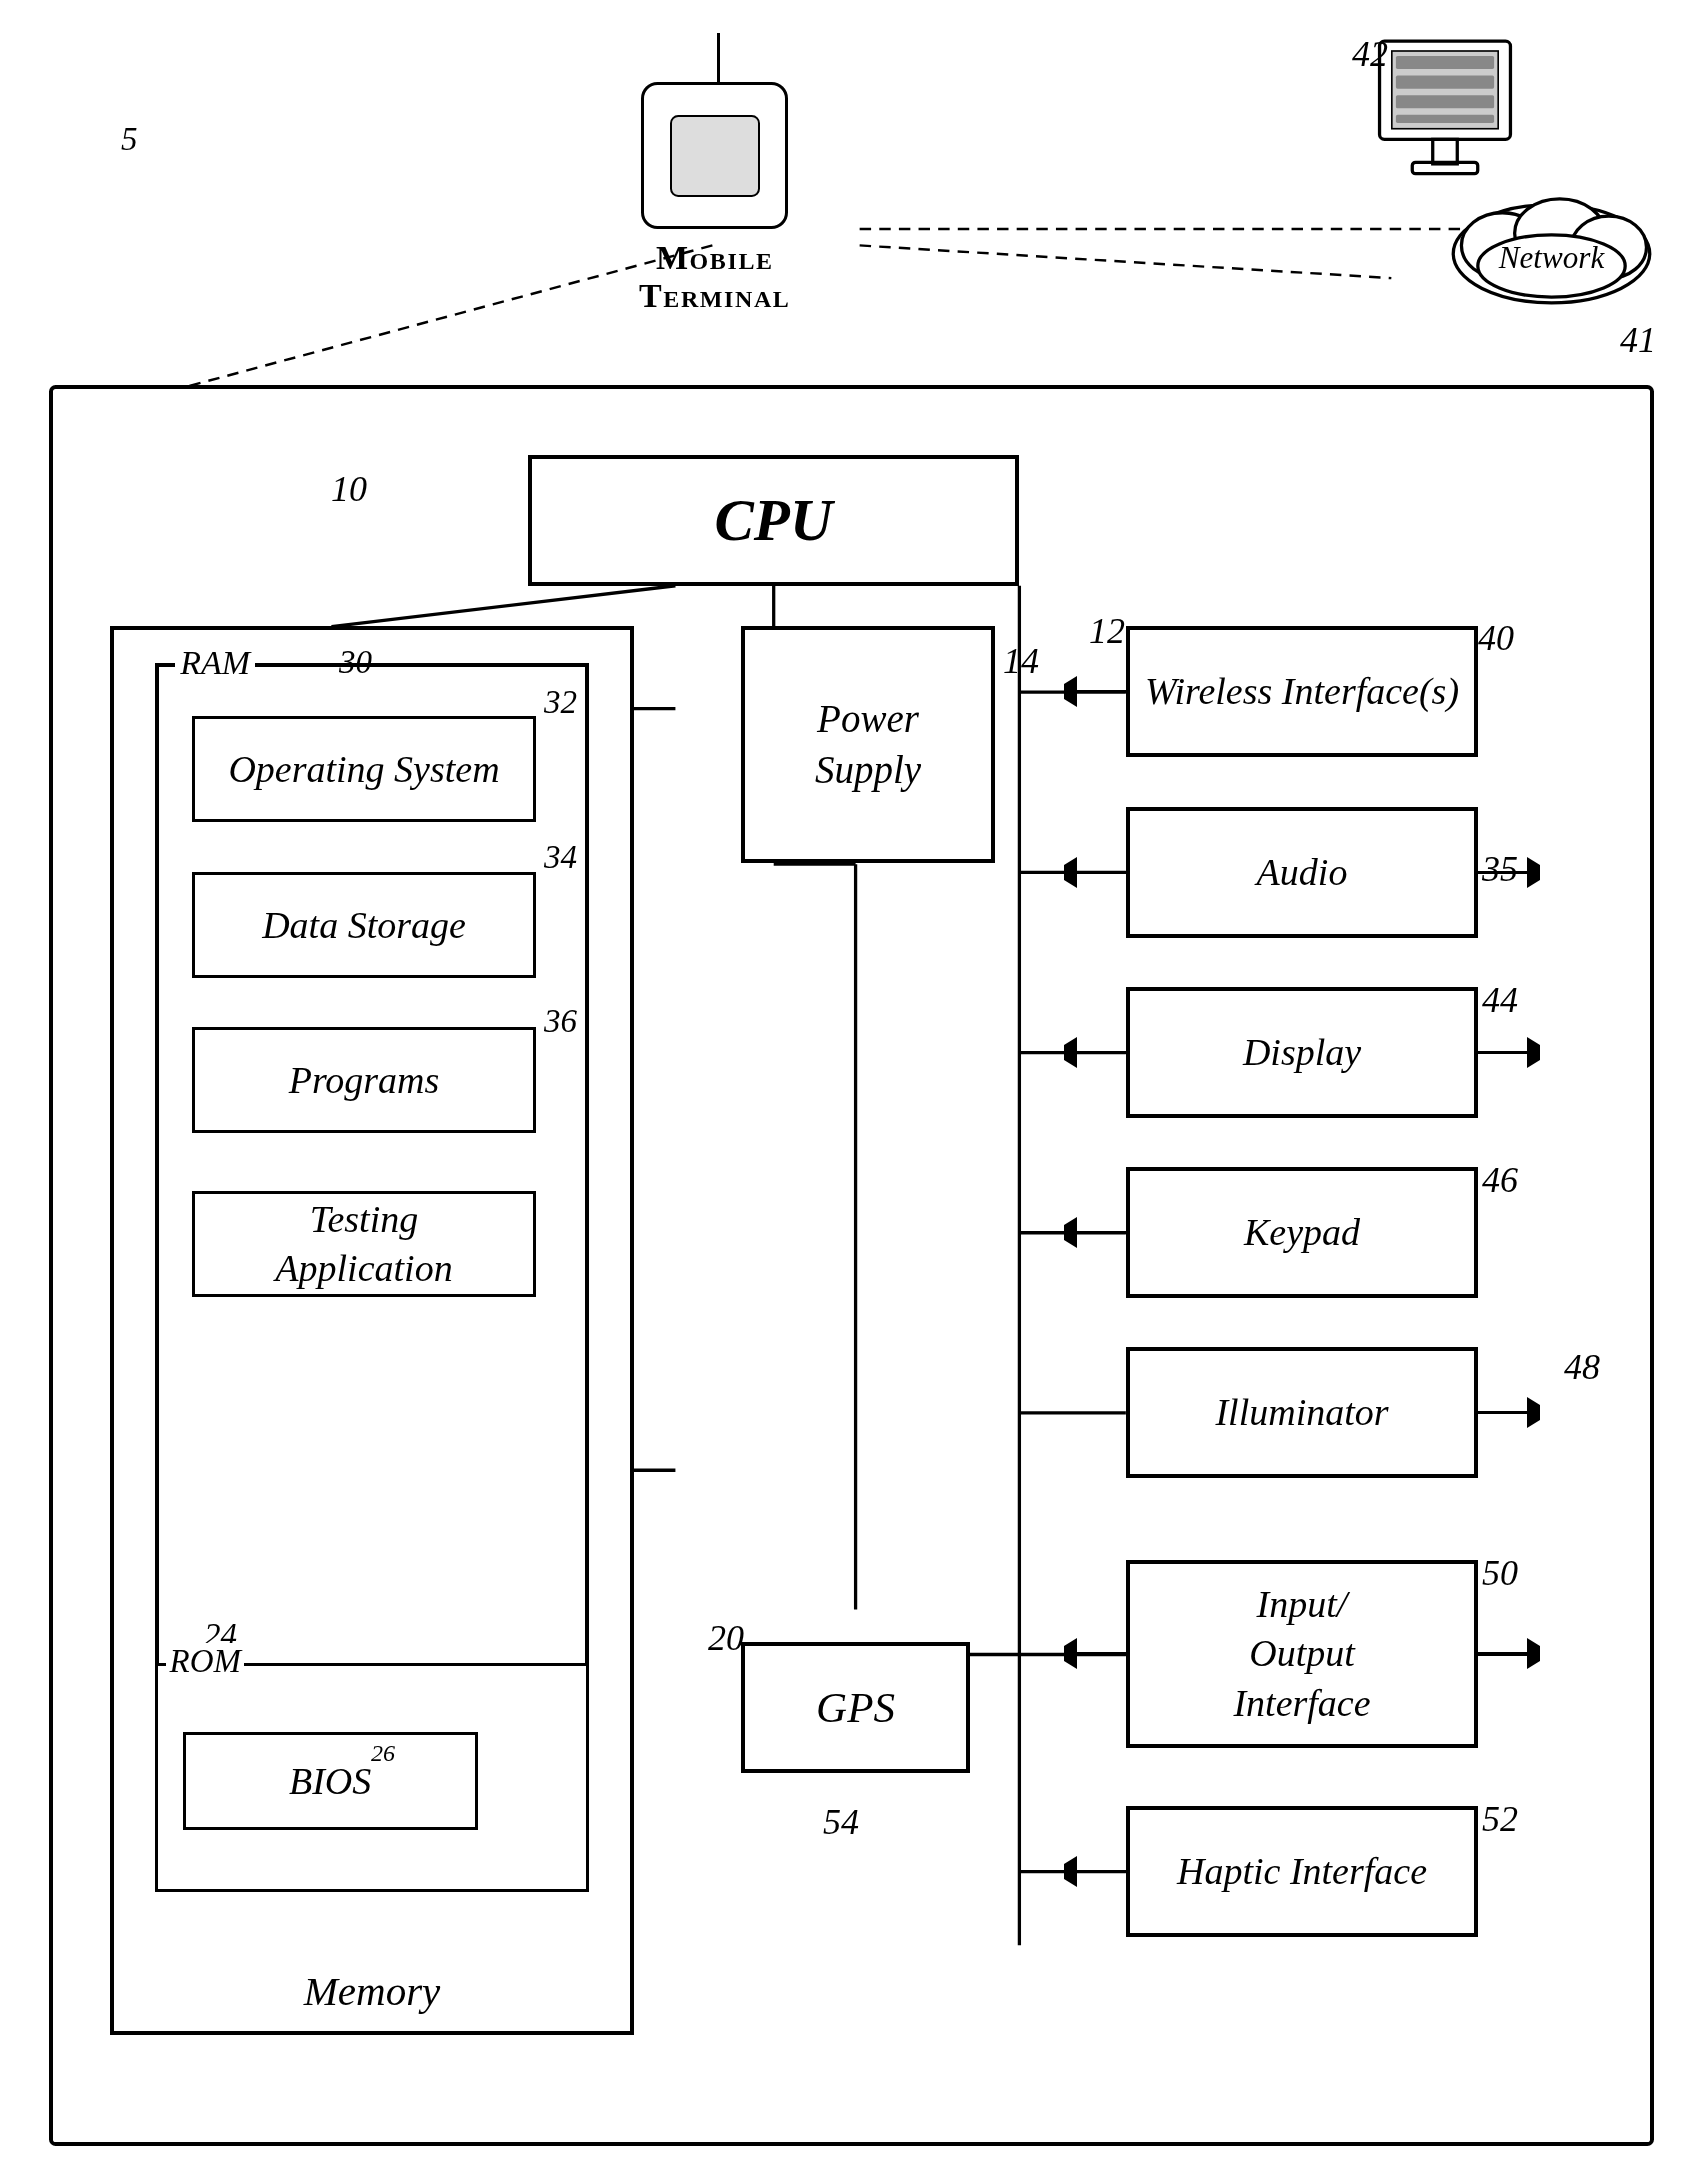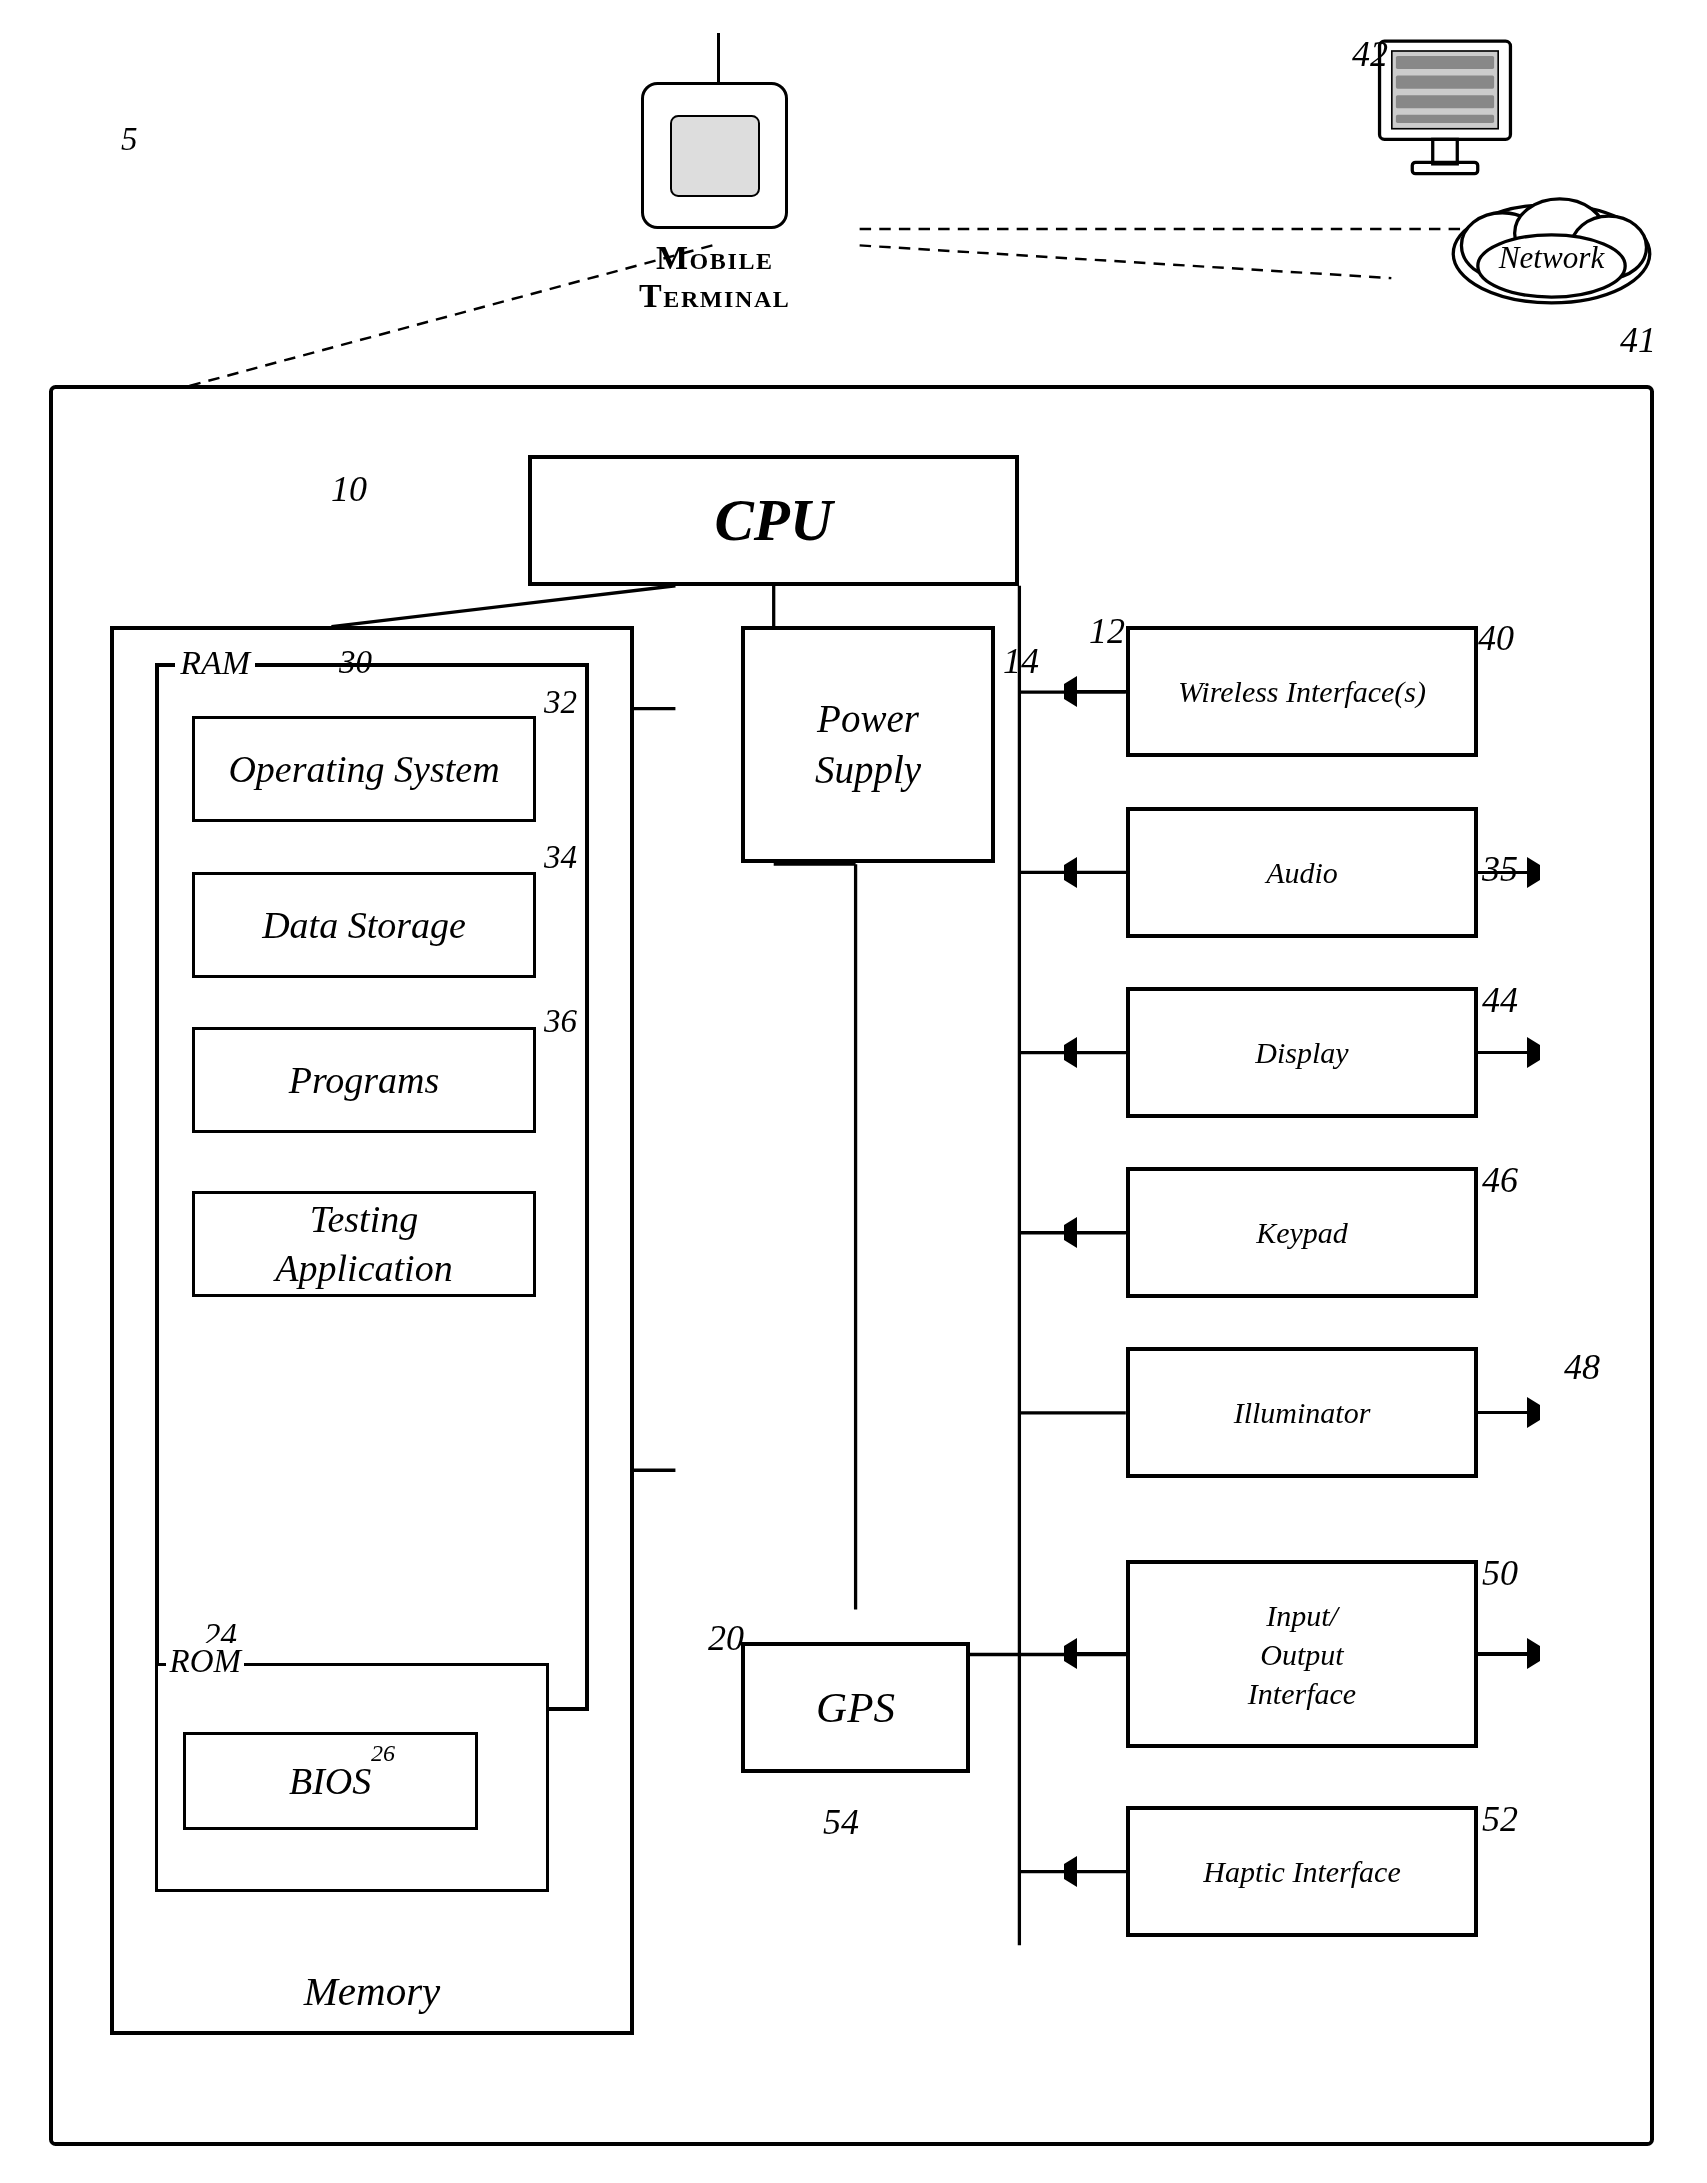--- a/index.html
+++ b/index.html
@@ -207,21 +207,21 @@
     
     .ref-32 { position: absolute; top: 295px; left: 491px; font-size: 33px; }
     .ref-34 { position: absolute; top: 450px; left: 491px; font-size: 33px; }
     .ref-36 { position: absolute; top: 614px; left: 491px; font-size: 33px; }
 
     
     .rom-area {
       position: absolute;
       bottom: 139px;
       left: 41px;
-      width: 394px;
+      width: 434px;
       height: 229px;
       border: 3.3px solid #000;
       background: #fff;
     }
     .rom-label-top {
       position: absolute;
       top: -23px;
       left: 8.2px;
       font-size: 33px;
       font-style: italic;
@@ -328,21 +328,21 @@
       left: 1073px;
       width: 352px;
       height: 131px;
       border: 4.1px solid #000;
       background: #fff;
       display: flex;
       align-items: center;
       justify-content: center;
     }
     .right-label {
-      font-size: 30px;
+      font-size: 38px;
       font-style: italic;
       text-align: center;
       line-height: 1.3;
     }
 
     .box-wireless { top: 237px; }
     .box-audio { top: 418px; }
     .box-display { top: 598px; }
     .box-keypad { top: 778px; }
     .box-illuminator { top: 958px; }

